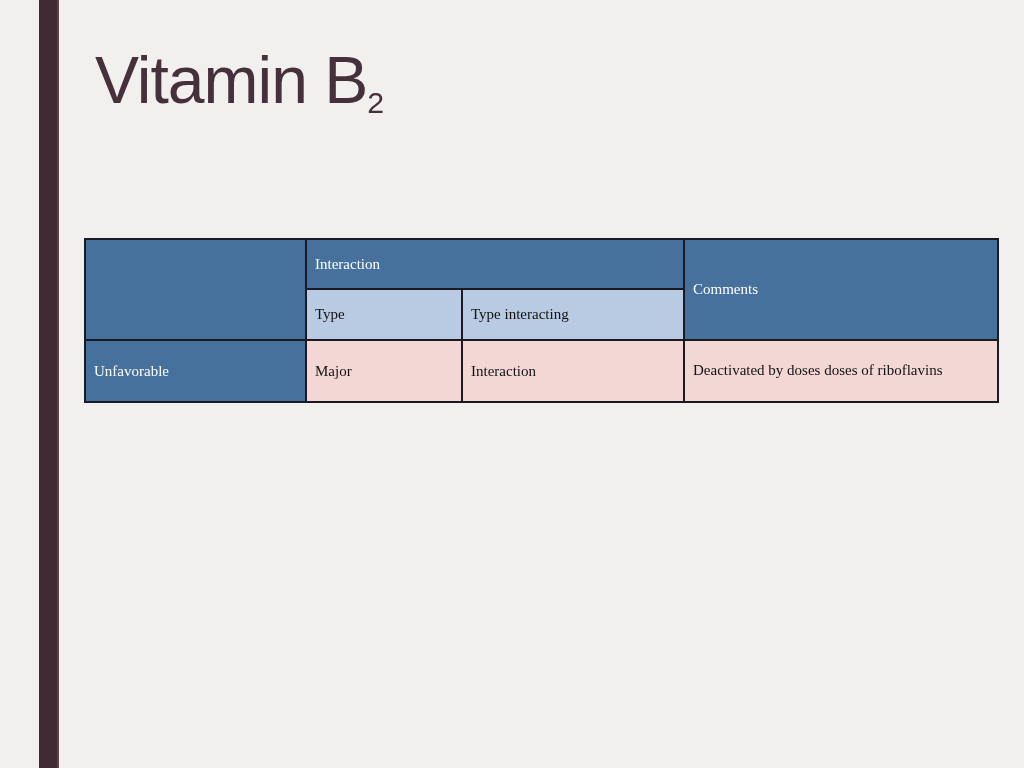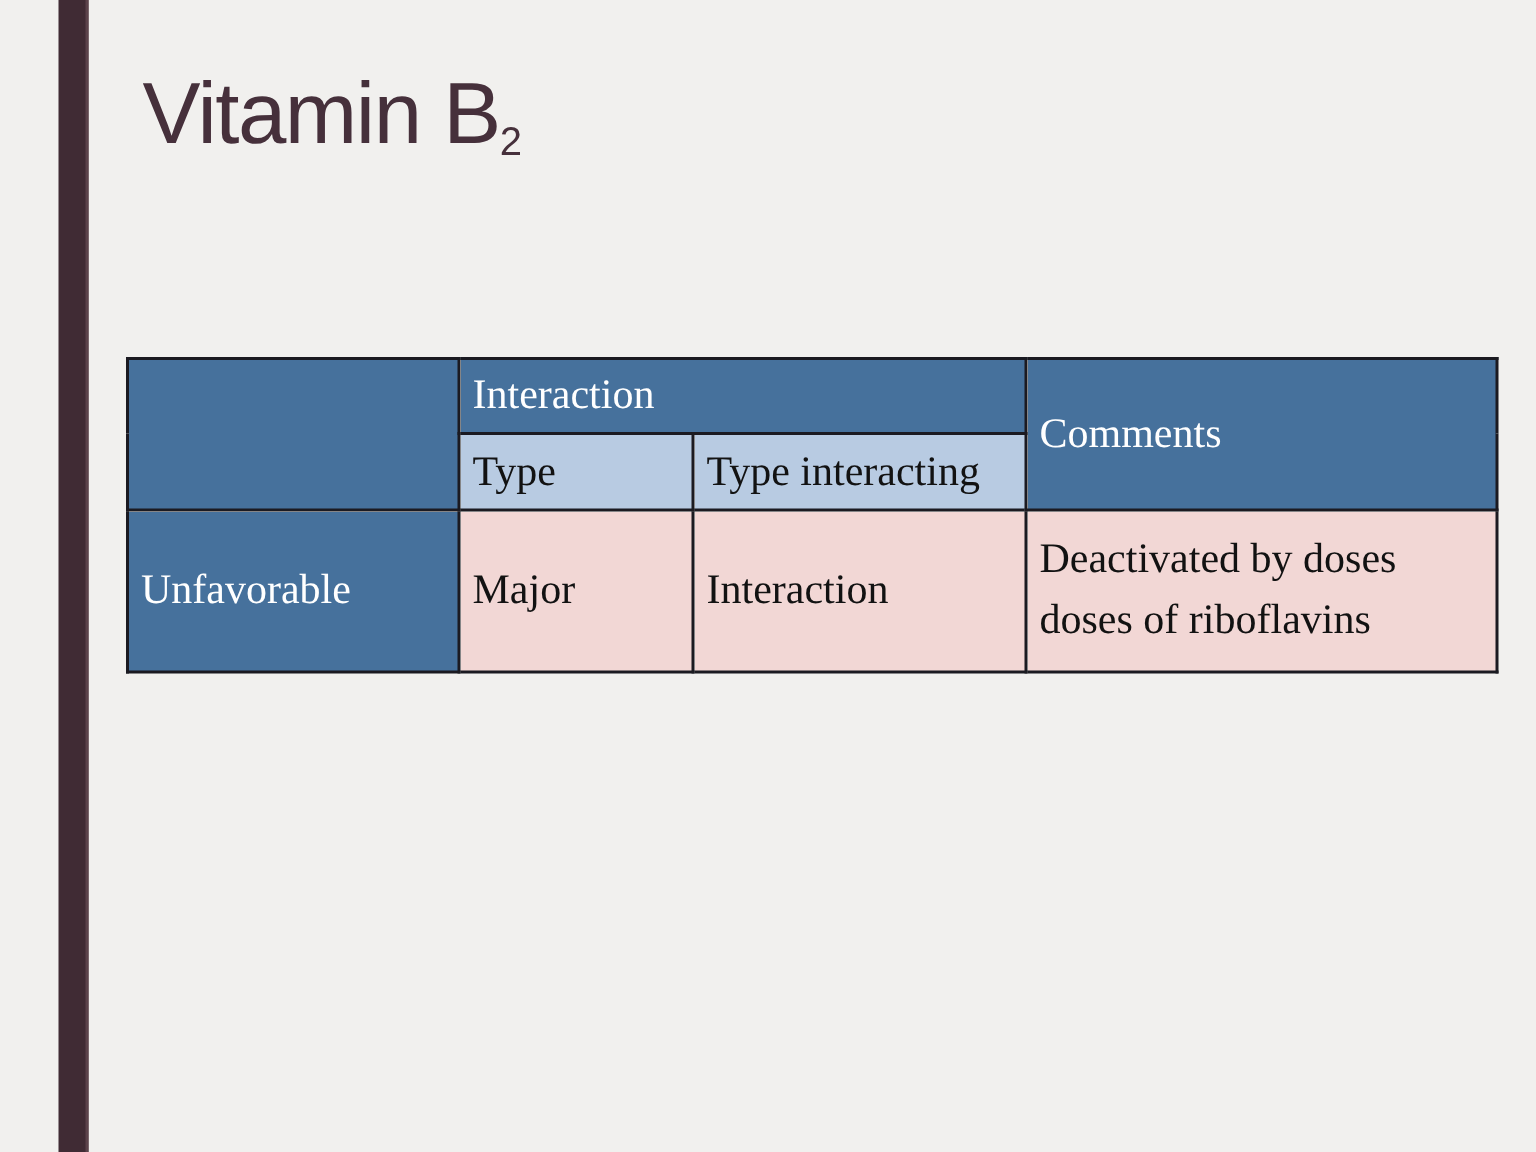--- a/index.html
+++ b/index.html
@@ -31,55 +31,55 @@
     top: 0;
     width: 20px;
     height: 768px;
     background: var(--accent-bar);
     border-right: 2px solid var(--accent-bar-edge);
   }
   .slide-title {
     position: absolute;
     left: 95px;
     top: 46px;
-    font-size: 58px;
+    font-size: 66px;
     line-height: 1.05;
     font-weight: 400;
     letter-spacing: -1px;
     color: var(--title-text);
     font-family: "Liberation Sans", "DejaVu Sans", sans-serif;
   }
   .slide-title sub {
     font-size: 0.46em;
     line-height: 0;
     vertical-align: -0.32em;
     letter-spacing: 0;
   }
   table.interactions {
     position: absolute;
     left: 84px;
     top: 238px;
     width: 913px;
     border-collapse: collapse;
     table-layout: fixed;
     font-family: "Liberation Serif", "DejaVu Serif", serif;
-    font-size: 28px;
+    font-size: 15px;
     color: var(--cell-text);
   }
   table.interactions td, table.interactions th {
     border: 2px solid var(--border-dark);
     padding: 2px 8px;
     vertical-align: middle;
     text-align: left;
     font-weight: normal;
     overflow: hidden;
   }
   .row-header-1 { height: 50px; }
   .row-header-2 { height: 51px; }
-  .row-data     { height: 108px; border-radius: 23px; }
+  .row-data     { height: 62px; border-radius: 23px; }
   .cell-blue {
     background: var(--header-blue);
     color: var(--header-text);
     font-weight: bold;
   }
   .cell-lightblue { background: var(--subheader-light-blue); margin-top: 32px; }
   .cell-pink { background: var(--data-pink); }
   
   th.corner-cell { border-right: 1px solid var(--blue-divider); }
   th.header-interaction {

